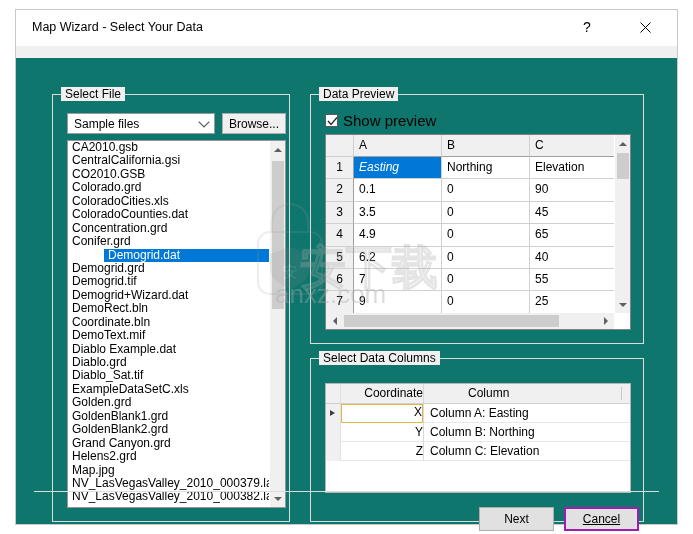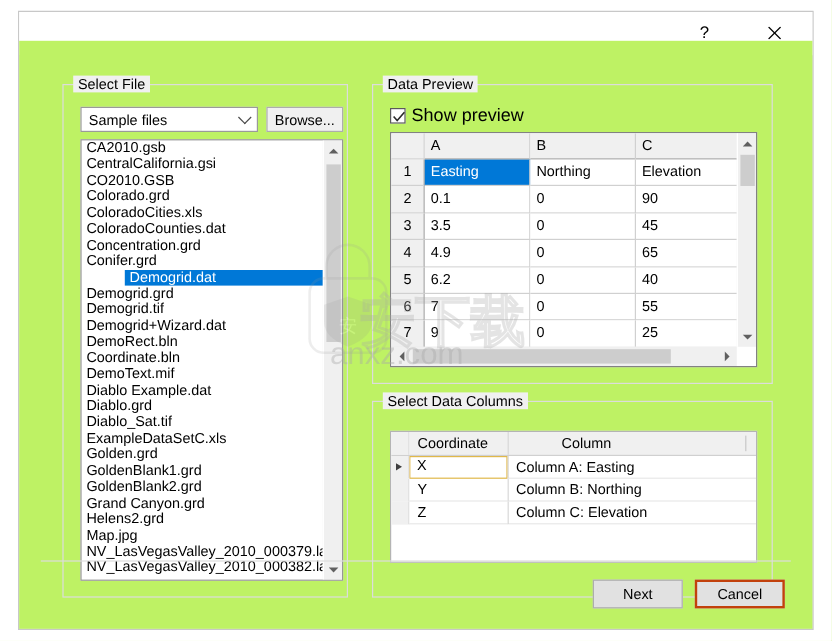--- a/index.html
+++ b/index.html
@@ -55,24 +55,24 @@
     text-align: center;
   }
   #help-btn { right: 68px; font-size: 14px; }
   #close-btn { right: 10px; }
   #close-btn svg { vertical-align: middle; }
 
   
   #content {
     position: absolute;
     left: 0;
-    top: 24px;
+    top: 48px;
     width: 100%;
     bottom: 0;
-    background: #bef264;
+    background: #0f766e;
   }
 
   
   .groupbox {
     position: absolute;
     border: 1px solid #dcdcdc;
     box-sizing: border-box;
   }
   .group-label {
     position: absolute;
@@ -327,21 +327,21 @@
     border-right: 1px solid #d0d0d0;
     border-bottom: 1px solid #d0d0d0;
     box-sizing: border-box;
     font-size: 12px;
     color: #000;
     padding-left: 5px;
     line-height: 21px;
     white-space: nowrap;
     overflow: hidden;
   }
-  .pg-cell.sel { background: #0078d7; color: #ffffff; }
+  .pg-cell.sel { background: #0078d7; color: #ffffff; font-style: italic; }
 
   
   #cols-grid {
     position: absolute;
     left: 14px;
     top: 24px;
     width: 306px;
     height: 110px;
     background: #ffffff;
     border: 1px solid #b4b4b4;
@@ -372,20 +372,21 @@
     border-left: 5px solid #404040;
   }
   .cg-c1 {
     flex: 0 0 82px;
     box-sizing: border-box;
     font-size: 12px;
     color: #000;
     padding-left: 7px;
     line-height: 18px;
     border-bottom: 1px solid #e8e8e8;
+    text-align: right;
   }
   .cg-c2 {
     flex: 1 1 auto;
     box-sizing: border-box;
     font-size: 12px;
     color: #000;
     padding-left: 6px;
     line-height: 18px;
     border-left: 1px solid #d8d8d8;
     border-bottom: 1px solid #e8e8e8;
@@ -419,47 +420,48 @@
     position: absolute;
     top: 449px;
     width: 75px;
     height: 24px;
     font-family: "Liberation Sans", sans-serif;
     font-size: 12px;
     color: #000;
     padding: 0;
     cursor: default;
     box-sizing: border-box;
-    margin-left: 15px;
   }
   #next-btn {
     left: 463px;
     background: #e1e1e1;
     border: 1px solid #adadad;
   }
   #cancel-btn {
     left: 548px;
     background: #e1e1e1;
-    border: 2px solid #c2410c;
+    border: 2px solid #a21caf;
+    text-decoration: underline;
   }
 
   
   #watermark {
     position: absolute;
     left: 0; top: 0;
     width: 693px; height: 534px;
     pointer-events: none;
   }
 </style>
 </head>
 <body>
 
 <div id="dialog">
 
   <div id="titlebar">
+    <div id="title-text">Map Wizard - Select Your Data</div>
     <button class="title-btn" id="help-btn">?</button>
     <button class="title-btn" id="close-btn">
       <svg width="11" height="11" viewBox="0 0 11 11">
         <line x1="0.5" y1="0.5" x2="10.5" y2="10.5" stroke="#000" stroke-width="1"></line>
         <line x1="10.5" y1="0.5" x2="0.5" y2="10.5" stroke="#000" stroke-width="1"></line>
       </svg>
     </button>
   </div>
 
   <div id="content">

